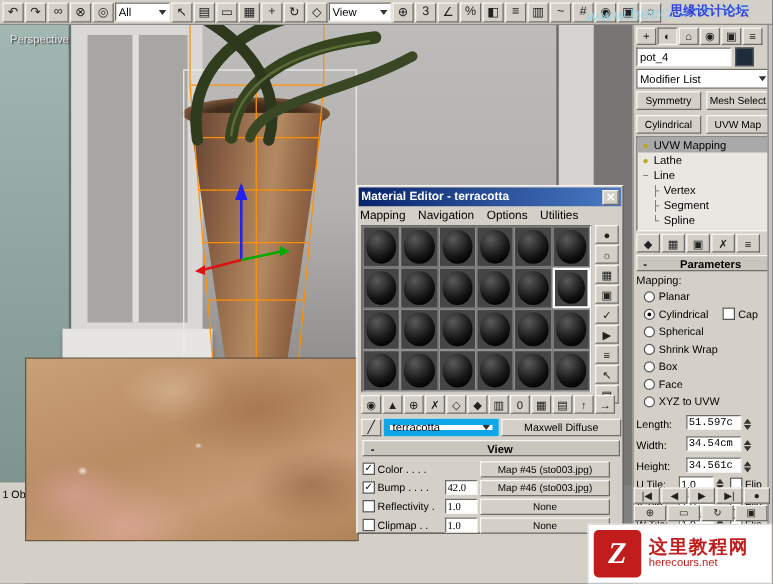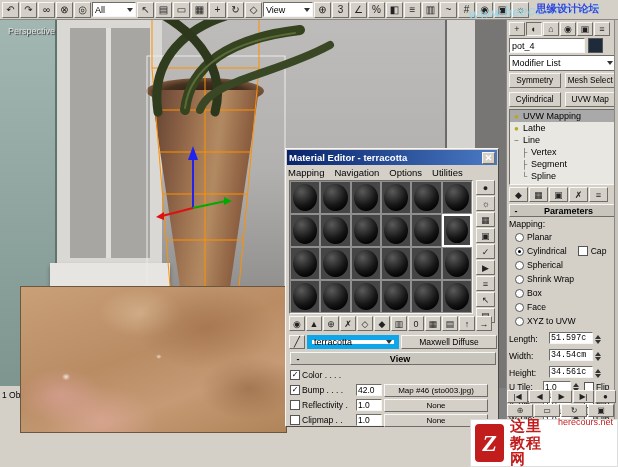--- a/index.html
+++ b/index.html
@@ -88,21 +88,21 @@
     align-items:center;justify-content:space-between;padding:0 2px;font-size:9px}
   #me-shader-btn{width:101px;height:14px;font-size:8.5px;display:flex;align-items:center;justify-content:center}
   #me-maps-hdr{position:absolute;left:4px;top:203px;width:206px;height:13px;background:#c8c5bd;
     border:1px solid;border-color:#f7f6f4 #6f6d68 #6f6d68 #f7f6f4;display:flex;align-items:center;
     font-size:9px;font-weight:bold}
   #me-maps-hdr .pre{width:14px;text-align:center}
   #me-maps-hdr .t{flex:1;text-align:center}
   .map-row{position:absolute;left:4px;width:206px;height:14px;display:flex;align-items:center;gap:2px;font-size:8.5px}
   .map-label{width:52px;overflow:hidden;white-space:nowrap}
   .map-amt{width:26px;height:12px;font-size:8.5px;padding:0 1px;flex:none}
-  .map-amt input{width:100%;height:100%;border:0;font-size:8.5px;font-family:Liberation Sans, sans-serif;background:transparent}
+  .map-amt input{width:100%;height:100%;border:0;font-size:8.5px;font-family:Liberation Serif, serif;background:transparent}
   .map-btn{width:104px;height:13px;font-size:8px;display:flex;align-items:center;justify-content:center;
     overflow:hidden;white-space:nowrap}
 
   
   #cmd-panel{position:absolute;left:506px;top:20px;width:112px;height:447px;background:#d4d0c8;
     border-left:1px solid #8a8885;z-index:2;padding:2px;display:flex;flex-direction:column;gap:2px}
   #cp-tabs{display:flex;gap:1px}
   #cp-tabs .ibtn{width:16px;height:14px;font-size:9px}
   #cp-namerow{display:flex;gap:3px;align-items:center}
   #cp-name{width:76px;height:15px;font-size:9px;padding:0 2px;font-family:inherit}
@@ -144,21 +144,21 @@
   #anim-bar .ibtn{height:13px;font-size:8px}
   #anim-bar .row1 .ibtn{width:21px}
   #anim-bar .row2 .ibtn{width:26px}
 
   
   #logo{position:absolute;left:470px;top:419px;width:148px;height:48px;background:#fff;z-index:20;
     display:flex;align-items:center;gap:6px;padding:4px;border:1px solid #ddd}
   #logo-mark{width:38px;height:38px;background:#c21d1d;border-radius:4px;color:#fff;
     display:flex;align-items:center;justify-content:center;font-size:24px;font-weight:bold;font-style:italic;
     font-family:"Liberation Serif",serif}
-  #logo-text{display:flex;flex-direction:row;line-height:1.1}
+  #logo-text{display:flex;flex-direction:column;line-height:1.1}
   #logo-title{color:#c21d1d;font-weight:bold;font-size:15px;letter-spacing:1px}
   #logo-url{color:#c21d1d;font-size:9px}
   #wm-forum{position:absolute;left:536px;top:2px;color:#3344dd;font-size:10.5px;z-index:30;font-weight:bold}
   #wm-script{position:absolute;left:468px;top:3px;color:rgba(140,215,235,.92);font-size:13px;z-index:30;
     font-style:italic;transform:rotate(-3deg);font-family:"DejaVu Serif",serif;white-space:nowrap}
 </style>
 </head>
 <body>
 
 <div id="screen">
@@ -547,20 +547,21 @@
     <div id="me-maps-hdr">
       <span class="pre">-</span>
       <span class="t">View</span>
     </div>
     <div class="map-row" style="top:219px">
       <span class="cb">
           <span>✓</span>
         </span>
       <span class="map-label">Color . . . .</span>
       <span class="map-amt"></span>
+      <span class="map-btn raised">Map #45 (sto003.jpg)</span>
     </div>
     <div class="map-row" style="top:234px">
       <span class="cb">
           <span>✓</span>
         </span>
       <span class="map-label">Bump . . . .</span>
       <span class="map-amt white-in"><input value="42.0" style=""></span>
       <span class="map-btn raised">Map #46 (sto003.jpg)</span>
     </div>
     <div class="map-row" style="top:249px">

